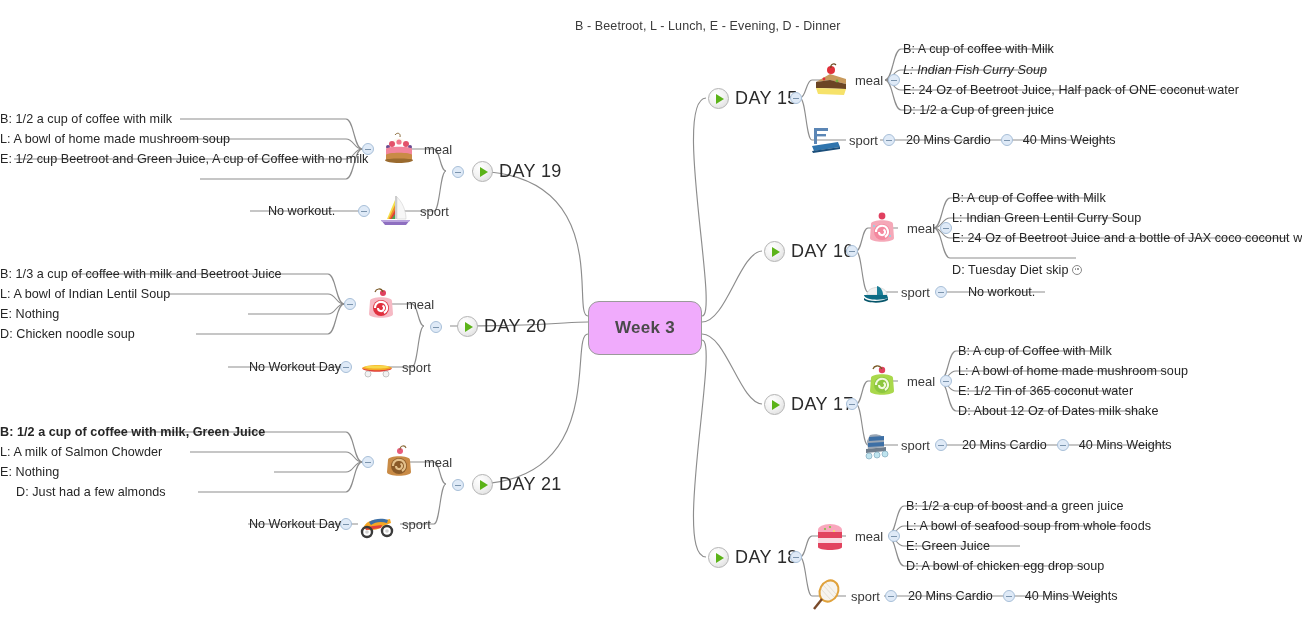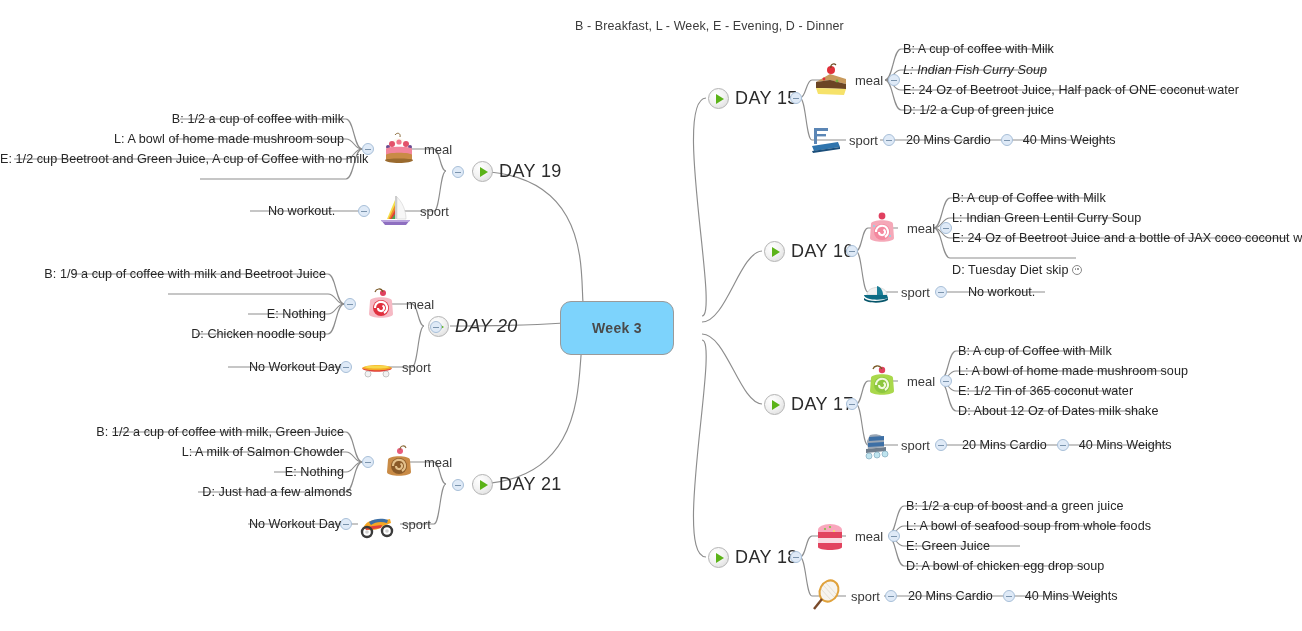--- a/index.html
+++ b/index.html
@@ -28,29 +28,29 @@
     left: 575px; top: 19px;
     font-size: 12.5px;
     color: #3b3b3b;
     white-space: nowrap;
     letter-spacing: .1px;
   }
 
   
   .root {
     position: absolute;
-    left: 560px; top: 301px;
+    left: 588px; top: 301px;
     width: 114px; height: 54px;
     border: 1.3px solid #9a9a9a;
     border-radius: 11px;
-    background: #7dd3fc;
+    background: #f0abfc;
     display: flex;
     align-items: center;
     justify-content: center;
-    font-size: 14px;
+    font-size: 17px;
     font-weight: bold;
     color: #4a4a4a;
     letter-spacing: .3px;
   }
 
   
   .day {
     position: absolute;
     display: flex;
     align-items: center;
@@ -118,21 +118,21 @@
 
   
   .leaf {
     position: absolute;
     font-size: 12.6px;
     color: #262626;
     white-space: nowrap;
     letter-spacing: .05px;
   }
   .leaf.r { text-align: left; }
-  .leaf.l { text-align: right; }
+  .leaf.l { text-align: left; }
 
   .sportrow {
     position: absolute;
     display: flex;
     align-items: center;
     gap: 10px;
     white-space: nowrap;
     font-size: 12.6px;
     color: #262626;
   }
@@ -226,21 +226,21 @@
       <path d="M446 484 C 440 484, 440 462, 434 462 L 400 462"></path>
       <path d="M446 484 C 440 484, 440 524, 434 524 L 400 524"></path>
       <path d="M362 462 C 354 462, 354 432, 346 432 L 112 432"></path>
       <path d="M362 462 C 354 462, 354 452, 346 452 L 190 452"></path>
       <path d="M362 462 C 354 462, 354 472, 346 472 L 274 472"></path>
       <path d="M362 462 C 354 462, 354 492, 346 492 L 198 492"></path>
       <path d="M358 524 L 248 524"></path>
     </g>
   </svg>
 
-  <div class="legend">B - Breakfast, L - Week, E - Evening, D - Dinner</div>
+  <div class="legend">B - Beetroot, L - Lunch, E - Evening, D - Dinner</div>
 
   <div class="root">Week 3</div>
 
   <div class="day" style="left:708px; top:88px;">
     <span class="day-badge">
         <span class="tri"></span>
       </span>
     <span class="day-label">DAY 15</span>
   </div>
   <span class="toggle abs" style="left:790px; top:92px;"></span>
@@ -458,42 +458,43 @@
       <path d="M6 27 L 35 27 L 31 32 L 10 32 Z" fill="#8e6fc0"></path>
       <path d="M6 27 L 35 27 L 34 29 L 7 29 Z" fill="#b9a3dd"></path>
     </svg>
     <span class="cat-label">sport</span>
   </div>
 
   <div class="sportrow" style="left:268px; top:204px;">
     <span>No workout.</span>
   </div>
 
-  <div class="day" style="left:428px; top:316px;font-style:italic;">
+  <div class="day" style="left:457px; top:316px;">
     <span class="day-badge">
         <span class="tri"></span>
       </span>
     <span class="day-label">DAY 20</span>
   </div>
   <span class="toggle abs" style="left:430px; top:321px;"></span>
 
   <div class="cat" style="left:344px; top:286px;">
     <span class="toggle"></span>
     <svg class="cat-icon" viewBox="0 0 40 36">
       <circle cx="22" cy="7" r="3" fill="#e0405f"></circle>
       <path d="M22 6 C 20 1, 15 3, 14 6" stroke="#7a5a28" stroke-width="1.2" fill="none"></path>
       <path d="M9 15 C 9 10, 31 10, 31 15 L 32 28 C 32 33, 8 33, 8 28 Z" fill="#f6b9c4"></path>
       <circle cx="20" cy="22" r="8" fill="#e0313f"></circle>
       <path d="M20 22 m -6 0 a 6 6 0 1 1 9 5" stroke="#ffffff" stroke-width="2.3" fill="none"></path>
       <path d="M20 22 m -3 0 a 3 3 0 1 0 4.5 -2.5" stroke="#ffffff" stroke-width="2" fill="none"></path>
     </svg>
     <span class="cat-label">meal</span>
   </div>
 
-  <div class="leaf l" style="left:0px; top:267px; width:326px;">B: 1/9 a cup of coffee with milk and Beetroot Juice</div>
+  <div class="leaf l" style="left:0px; top:267px; width:326px;">B: 1/3 a cup of coffee with milk and Beetroot Juice</div>
+  <div class="leaf l" style="left:0px; top:287px; width:326px;">L: A bowl of Indian Lentil Soup</div>
   <div class="leaf l" style="left:0px; top:307px; width:326px;">E: Nothing</div>
   <div class="leaf l" style="left:0px; top:327px; width:326px;">D: Chicken noodle soup</div>
 
   <div class="cat" style="left:340px; top:349px;">
     <span class="toggle"></span>
     <svg class="cat-icon" viewBox="0 0 40 36">
       <path d="M5 19 C 9 15, 31 15, 35 19 C 31 23, 9 23, 5 19 Z" fill="#f5a623"></path>
       <path d="M7 18 C 11 16, 29 16, 33 18 C 29 20, 11 20, 7 18 Z" fill="#f7d94c"></path>
       <path d="M5 19 C 9 22, 31 22, 35 19 C 34 24, 6 24, 5 19 Z" fill="#e0403a"></path>
       <circle cx="11" cy="25" r="3" fill="#f2f2f2" stroke="#b0b0b0" stroke-width=".7"></circle>
@@ -520,24 +521,24 @@
       <circle cx="21" cy="7" r="3" fill="#e85b7a"></circle>
       <path d="M21 6 C 21 1, 26 1, 27 4" stroke="#8a6b3a" stroke-width="1.1" fill="none"></path>
       <path d="M9 16 C 9 11, 31 11, 31 16 L 32 28 C 32 33, 8 33, 8 28 Z" fill="#c98b46"></path>
       <circle cx="20" cy="22" r="8" fill="#8a5a28"></circle>
       <path d="M20 22 m -6 0 a 6 6 0 1 1 9 5" stroke="#e3c08a" stroke-width="2.3" fill="none"></path>
       <path d="M20 22 m -3 0 a 3 3 0 1 0 4.5 -2.5" stroke="#e3c08a" stroke-width="2" fill="none"></path>
     </svg>
     <span class="cat-label">meal</span>
   </div>
 
-  <div class="leaf l" style="left:0px; top:425px; width:344px;">B: 1/2 a cup of coffee with milk, Green Juice</div>
+  <div class="leaf l" style="left:0px; top:425px; width:344px;font-weight:bold;">B: 1/2 a cup of coffee with milk, Green Juice</div>
   <div class="leaf l" style="left:0px; top:445px; width:344px;">L: A milk of Salmon Chowder</div>
   <div class="leaf l" style="left:0px; top:465px; width:344px;">E: Nothing</div>
-  <div class="leaf l" style="left:8px; top:485px; width:344px;">D: Just had a few almonds</div>
+  <div class="leaf l" style="left:16px; top:485px; width:344px;">D: Just had a few almonds</div>
 
   <div class="cat" style="left:340px; top:506px;">
     <span class="toggle"></span>
     <svg class="cat-icon" viewBox="0 0 40 36">
       <path d="M6 22 C 10 14, 18 13, 24 15 L 33 13 L 34 17 L 26 20 C 22 24, 12 26, 6 22 Z" fill="#f5a623"></path>
       <path d="M12 16 C 18 12, 26 12, 31 14 L 30 17 C 24 15, 18 16, 14 19 Z" fill="#3d6fa5"></path>
       <path d="M8 21 L 25 19 L 24 22 L 9 24 Z" fill="#e0403a"></path>
       <circle cx="10" cy="26" r="5" fill="none" stroke="#3a3a3a" stroke-width="2.4"></circle>
       <circle cx="30" cy="25" r="5" fill="none" stroke="#3a3a3a" stroke-width="2.4"></circle>
       <circle cx="10" cy="26" r="1.8" fill="#cfcfcf"></circle>

